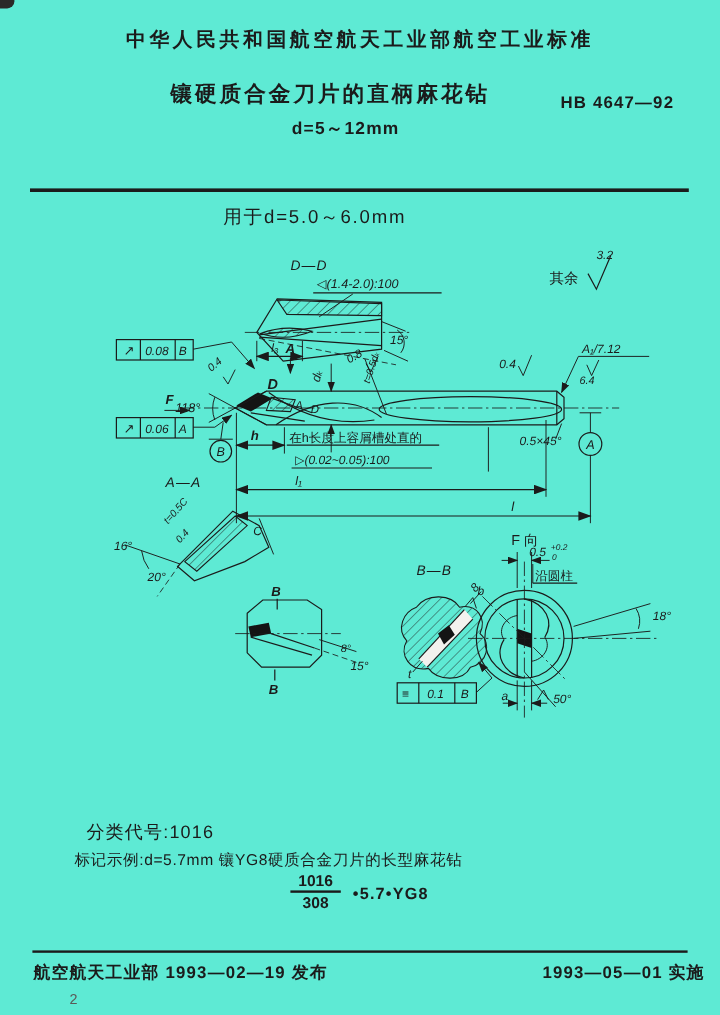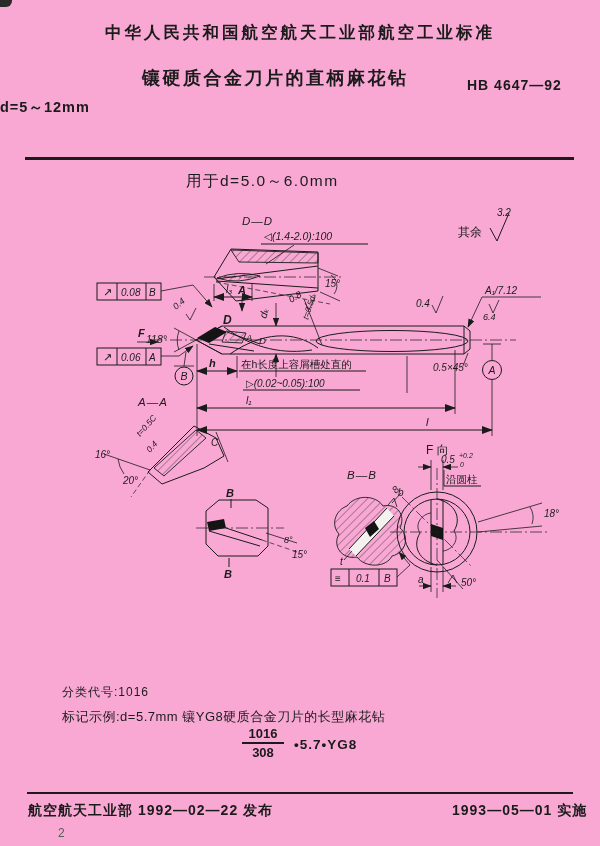--- a/index.html
+++ b/index.html
@@ -1,25 +1,25 @@
 <!DOCTYPE html>
 <html><head>
 <meta charset="utf-8">
 <style>
   html,body{margin:0;padding:0;background:#888;}
-  .page{position:relative;width:600px;height:846px;background:#f9a8d4;overflow:hidden;
+  .page{position:relative;width:600px;height:846px;background:#5eead4;overflow:hidden;
         font-family:"Liberation Sans","DejaVu Sans",sans-serif;color:#1b1b1b;}
   .abs{position:absolute;white-space:nowrap;}
   .hdr-std{top:22px;left:0;width:600px;text-align:center;font-size:16.5px;font-weight:bold;letter-spacing:3px;}
   .hdr-title{top:66px;left:142px;font-size:18px;font-weight:bold;letter-spacing:2.5px;}
   .hdr-no{top:77px;left:467px;font-size:14px;font-weight:bold;letter-spacing:1px;}
-  .hdr-range{top:98px;left:0;width:576px;font-size:14.5px;font-weight:bold;letter-spacing:1px;}
+  .hdr-range{top:98px;left:0;width:576px;text-align:center;font-size:14.5px;font-weight:bold;letter-spacing:1px;}
   .rule-top{top:157px;left:25px;width:549px;height:3px;background:#1b1b1b;}
   .subtitle{top:171px;left:186px;font-size:15.5px;font-weight:normal;letter-spacing:1.5px;}
-  .note-class{top:684px;left:62px;font-size:12px;letter-spacing:1px;}
+  .note-class{top:684px;left:72px;font-size:15px;letter-spacing:1px;}
   .note-example{top:708px;left:62px;font-size:13px;letter-spacing:0.5px;}
   .frac{top:726px;left:240px;width:46px;text-align:center;font-size:13px;font-weight:bold;}
   .frac-line{height:2px;background:#1b1b1b;margin:1px 2px;}
   .frac-suffix{top:737px;left:294px;font-size:13.5px;font-weight:bold;letter-spacing:1px;}
   .rule-bottom{top:792px;left:27px;width:546px;height:2px;background:#1b1b1b;}
   .foot-left{top:802px;left:28px;font-size:14px;font-weight:bold;letter-spacing:1px;}
   .foot-right{top:802px;left:452px;font-size:14px;font-weight:bold;letter-spacing:1px;}
   .page-num{top:826px;left:58px;font-size:12px;color:#5a5a58;}
   .corner-mark{top:0;left:0;width:12px;height:7px;background:#2a2a28;border-radius:0 0 6px 0;}
   svg.draw{position:absolute;top:0;left:0;}
@@ -274,17 +274,17 @@
   <div class="abs note-class">分类代号:1016</div>
   <div class="abs note-example">标记示例:d=5.7mm 镶YG8硬质合金刀片的长型麻花钻</div>
   <div class="abs frac">
     <div>1016</div>
     <div class="frac-line"></div>
     <div>308</div>
   </div>
   <div class="abs frac-suffix">•5.7•YG8</div>
 
   <div class="abs rule-bottom"></div>
-  <div class="abs foot-left">航空航天工业部 1992—02—22 发布</div>
+  <div class="abs foot-left">航空航天工业部 1993—02—19 发布</div>
   <div class="abs foot-right">1993—05—01 实施</div>
   <div class="abs page-num">2</div>
   <div class="abs corner-mark"></div>
 </div>
 
 </body></html>

